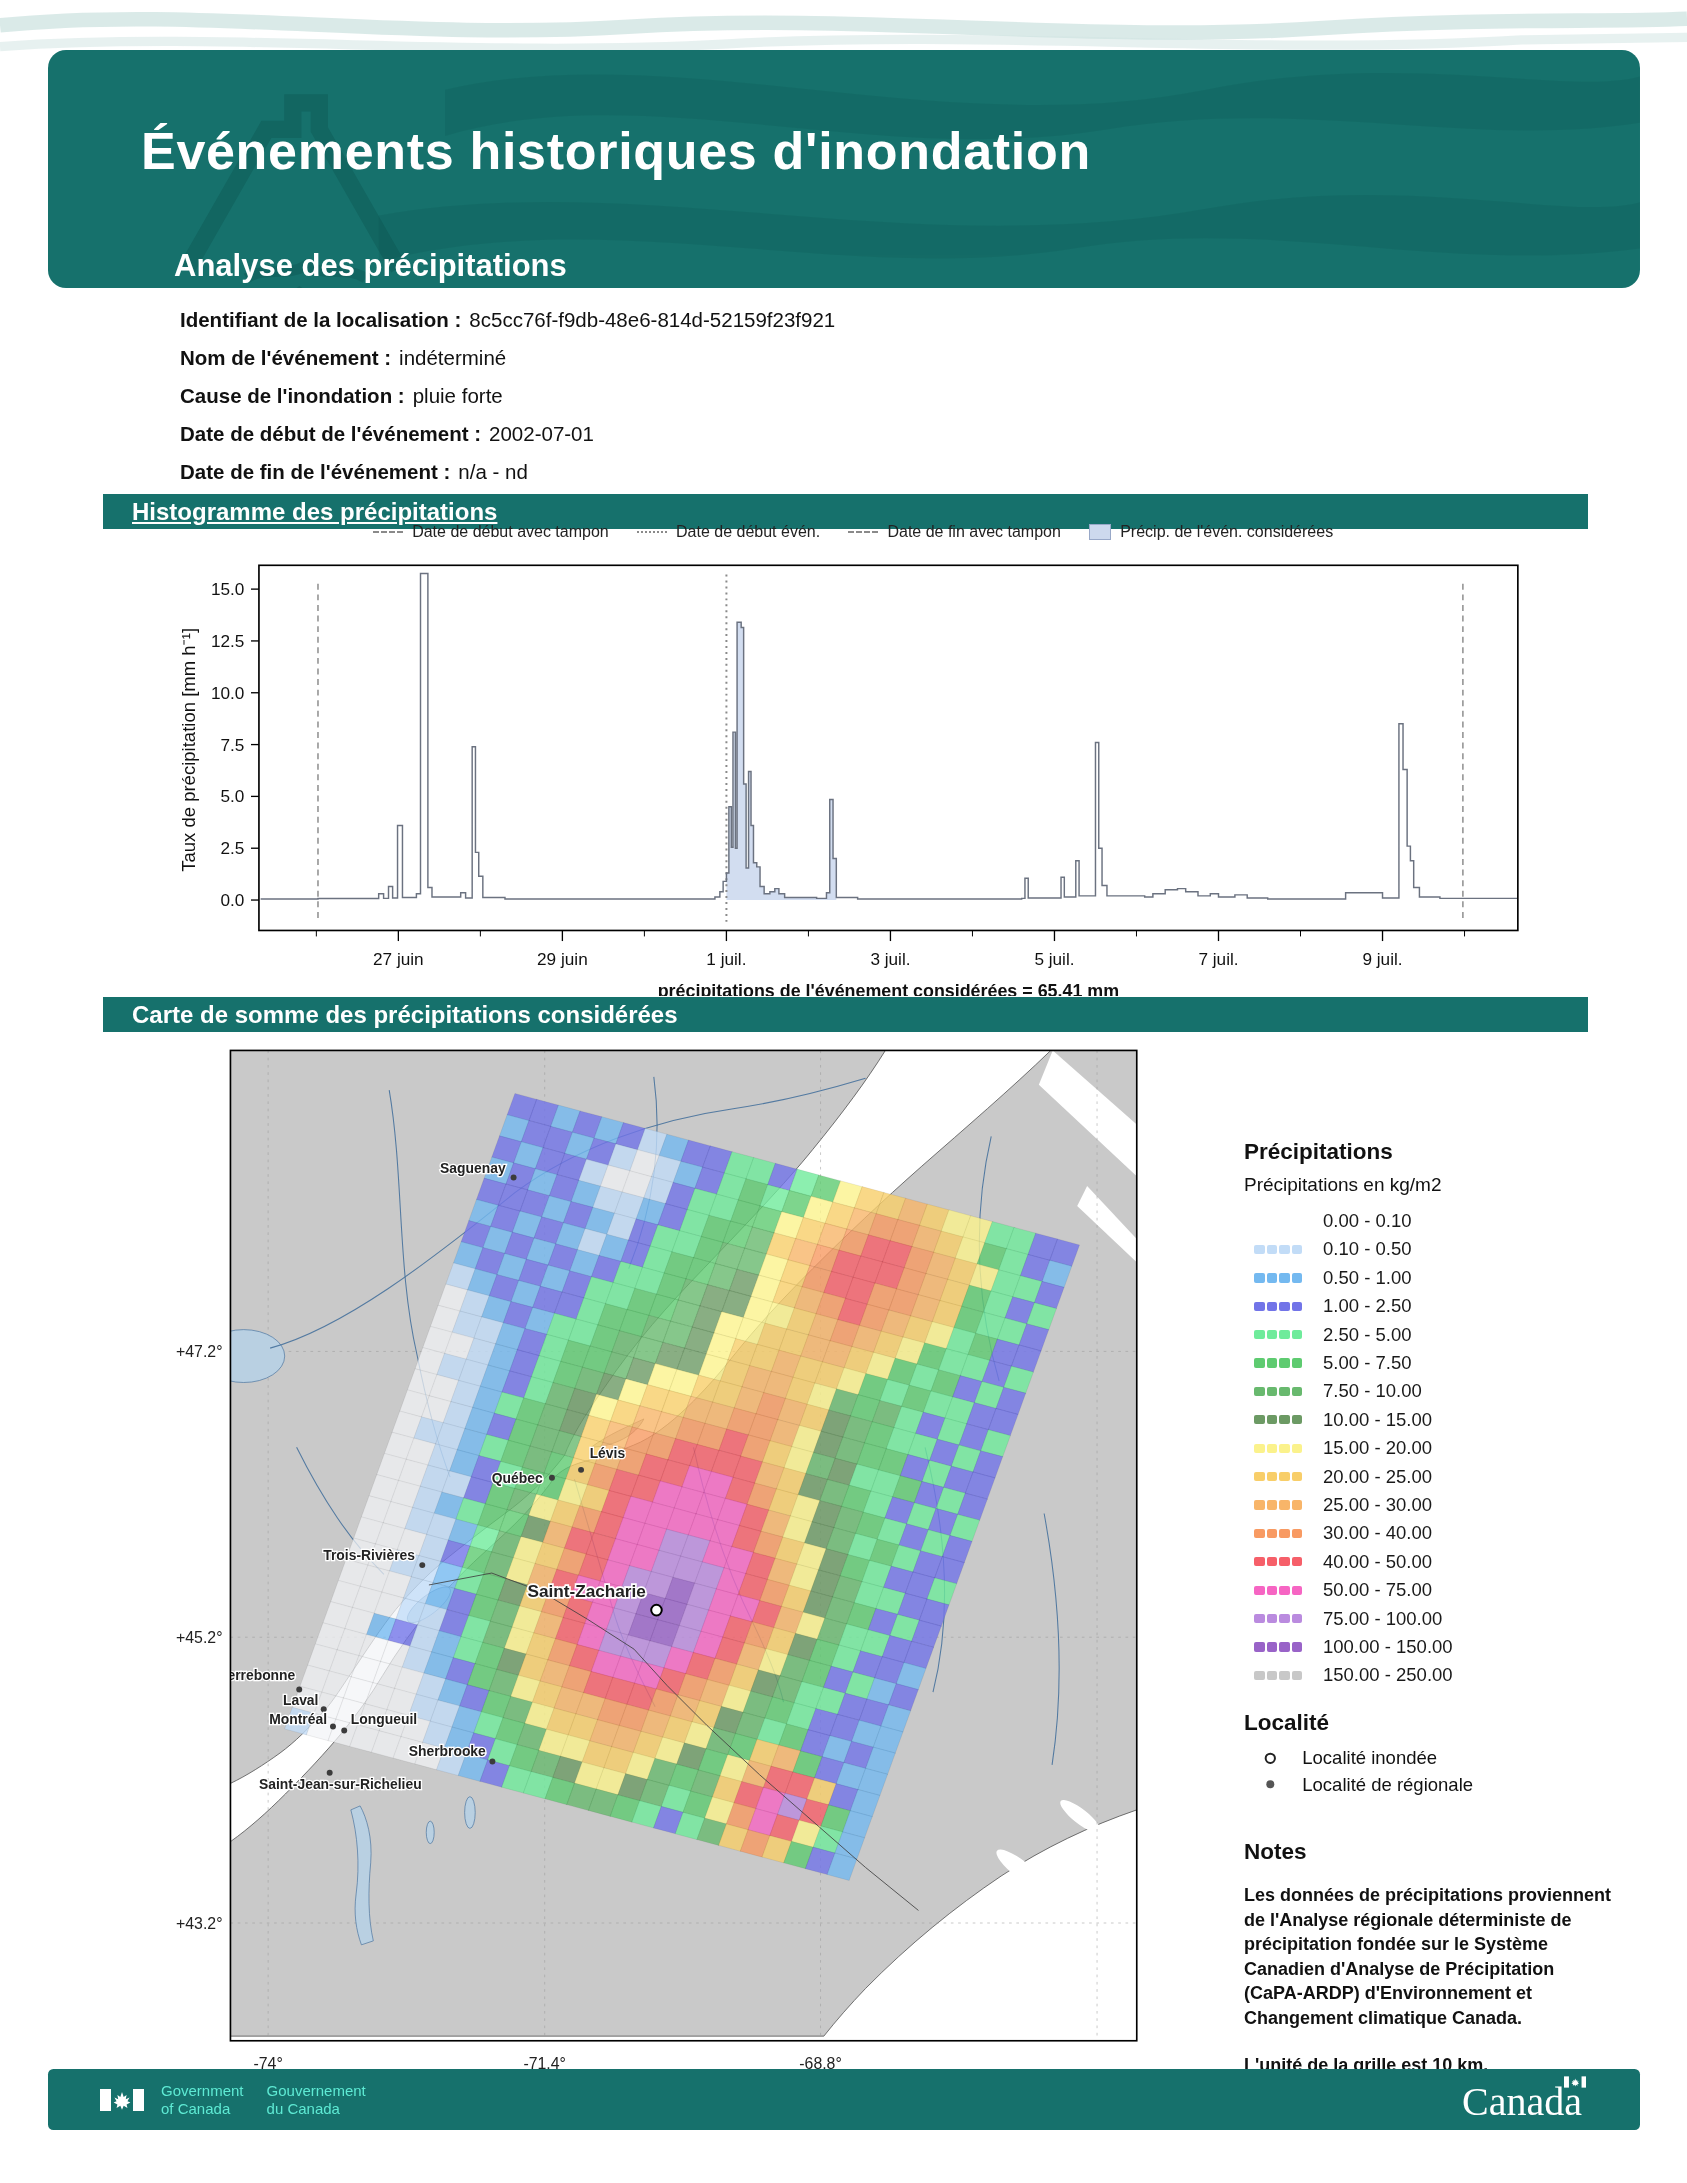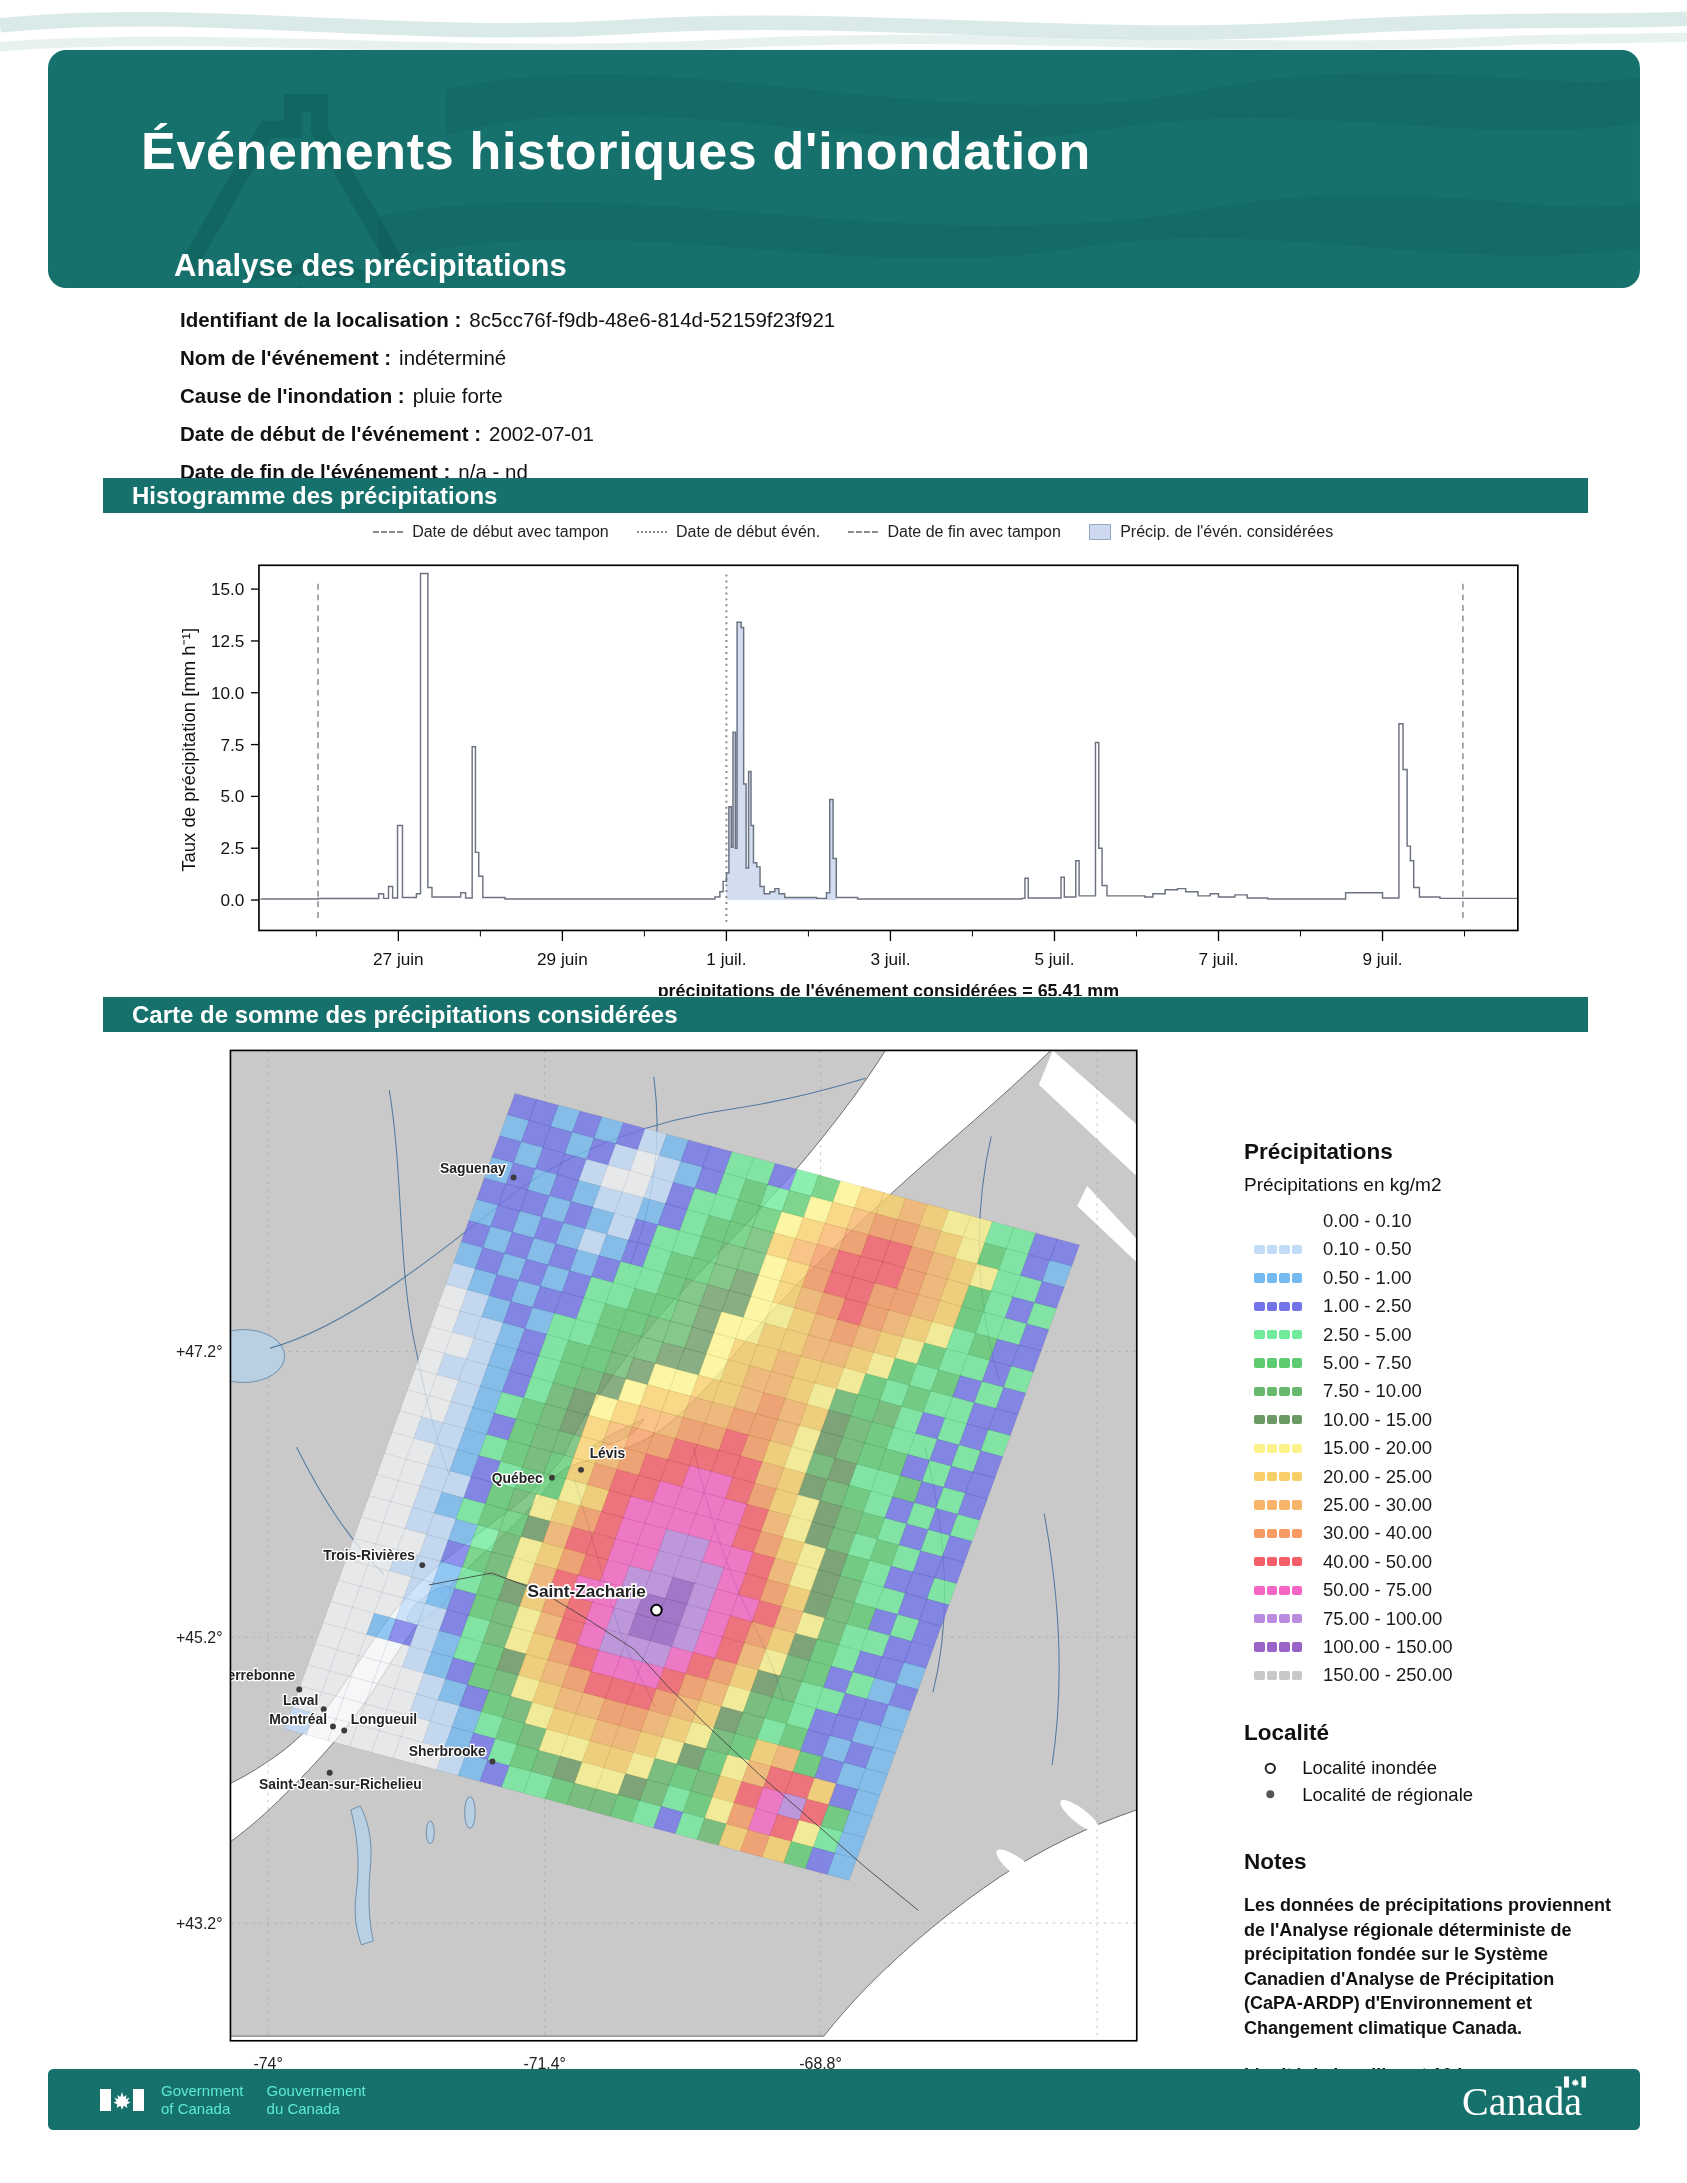--- a/index.html
+++ b/index.html
@@ -14,41 +14,41 @@
                 letter-spacing:0.7px;z-index:3;}
   .header-sub{position:absolute;left:126px;top:198px;font-size:31px;font-weight:bold;color:#fff;z-index:3;}
   
   .meta{position:absolute;left:180px;top:308px;width:1323px;}
   .meta-row{display:flex;align-items:baseline;height:38px;font-size:20.5px;}
   .meta-row .lbl{font-weight:bold;}
   .meta-row .val{margin-left:8px;}
   
   .banner{position:absolute;left:103px;width:1485px;height:35px;display:flex;align-items:center;
           padding-left:29px;box-sizing:border-box;font-size:24px;font-weight:bold;color:#fff;}
-  #banner-histo{top:478px;}
+  #banner-histo{top:494px;text-decoration:underline;}
   #banner-map{top:997px;}
   
   .chart-legend{position:absolute;left:165px;top:523px;width:1376px;display:flex;justify-content:center;
                 gap:28px;align-items:center;font-size:16px;color:#222;}
   .chart-legend .item{display:flex;align-items:center;gap:9.3px;}
   .sw-dash{width:30px;height:0;border-top:2px dashed #8a8a8a;}
   .sw-dot{width:30px;height:0;border-top:2px dotted #8a8a8a;}
   .sw-fill{width:20px;height:14.6px;background:#cdd9ee;border:0.7px solid #98a8c8;}
   #histo-svg{position:absolute;left:165px;top:556px;}
   
   #map-svg{position:absolute;left:159px;top:1045px;}
   
   .panel{position:absolute;left:1244px;top:1139px;width:397px;}
   .panel h3{margin:0 0 9.3px 0;font-size:22.5px;font-weight:bold;}
   .panel .subtitle{font-size:19px;margin-bottom:10.6px;}
   .pl-row{display:flex;align-items:center;height:28.4px;}
   .pl-swatch{width:53px;display:flex;gap:2px;margin-left:10px;}
   .pl-swatch span{width:10.6px;height:9.3px;border-radius:2px;display:inline-block;}
   .pl-label{margin-left:16px;font-size:18.5px;color:#1a1a1a;}
-  .loc-block{margin-top:30px;}
+  .loc-block{margin-top:20px;}
   .loc-row{display:flex;align-items:center;height:26.5px;}
   .loc-icon{width:53px;display:flex;justify-content:center;}
   .loc-label{font-size:18.5px;margin-left:5.3px;}
   .notes-block{margin-top:41px;}
   .notes-body{font-size:18px;font-weight:bold;line-height:24.5px;width:370px;margin-top:18.5px;}
   .notes-unit{font-size:18px;font-weight:bold;margin-top:25px;}
   
   .footer{position:absolute;left:48px;top:2069px;width:1592px;height:61px;border-radius:5.3px;
           display:flex;align-items:center;}
   .gov-flag{margin-left:52px;}

